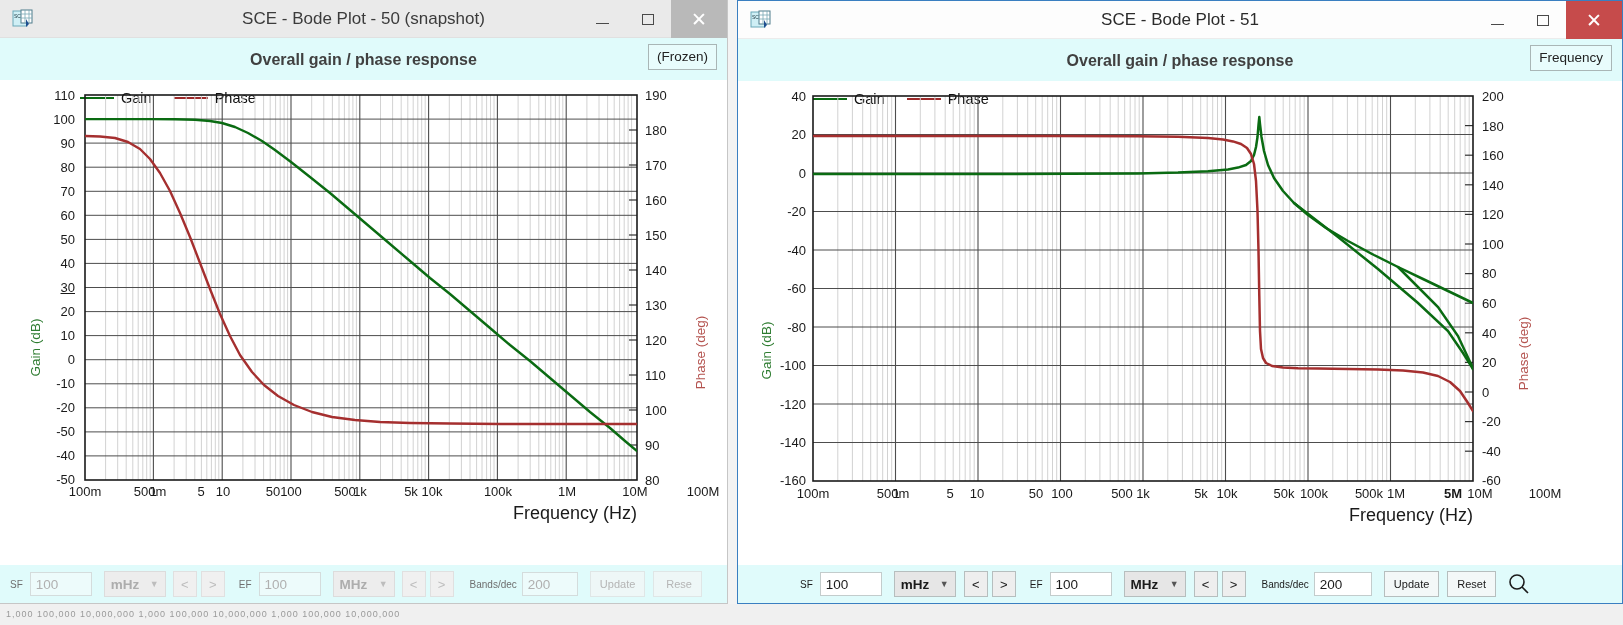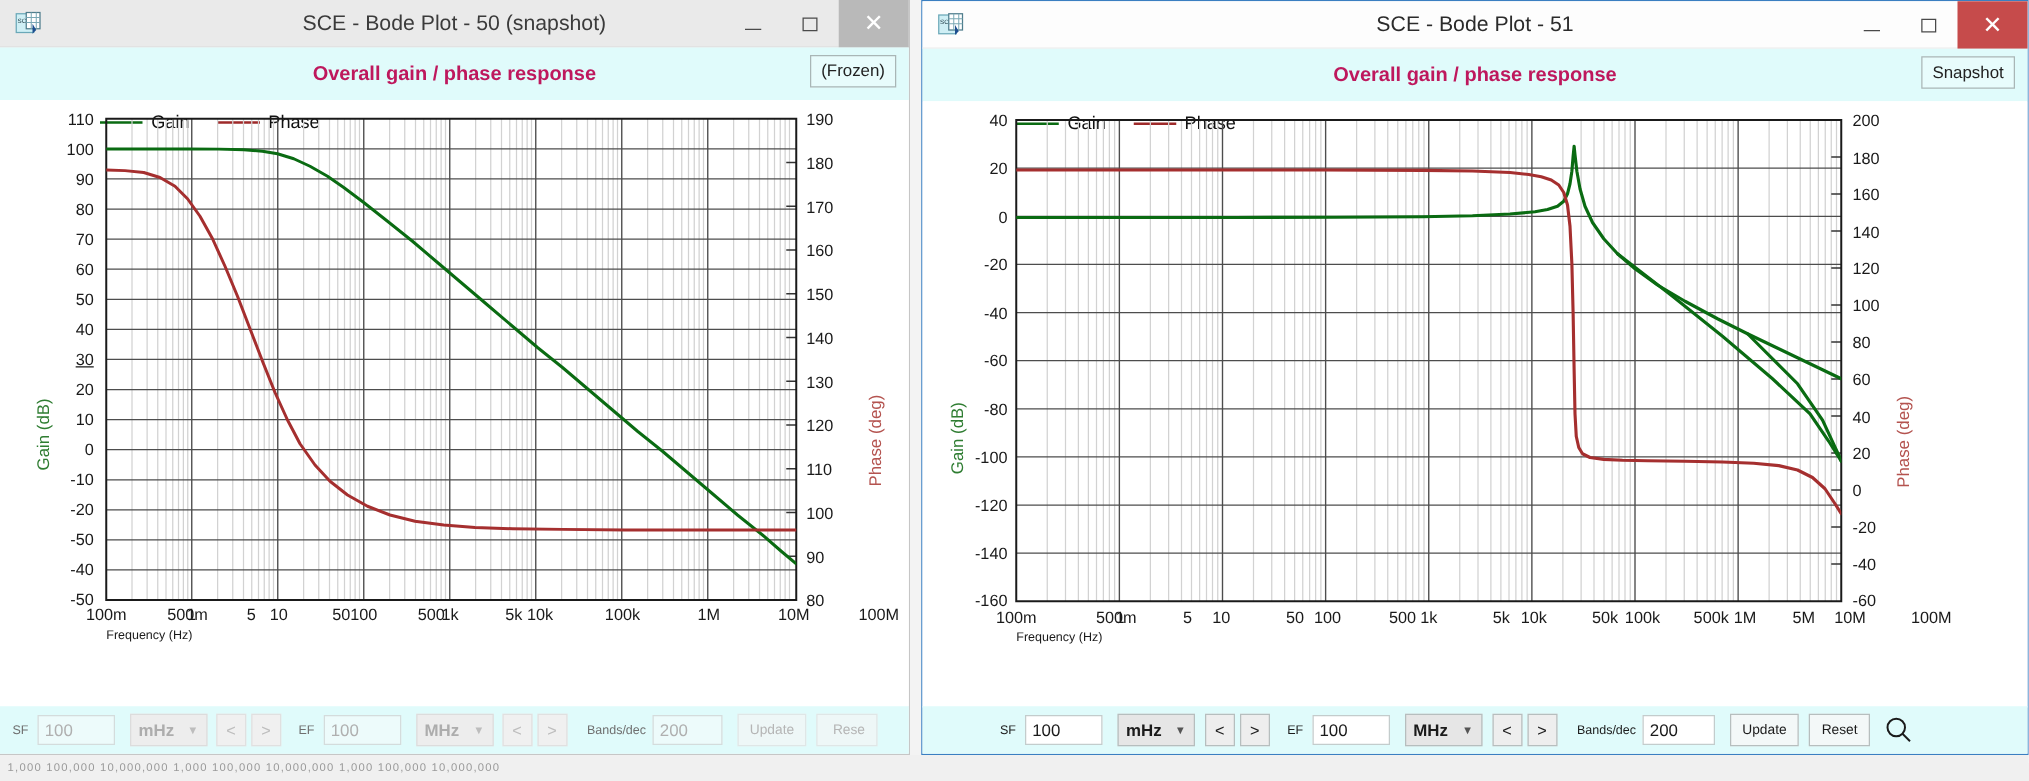--- a/index.html
+++ b/index.html
@@ -22,21 +22,21 @@
   .wbtn{width:46px;display:flex;align-items:center;justify-content:center;font-size:15px;color:#4a4a4a;cursor:default;}
   .wbtn.min span{display:block;width:13px;height:1px;background:#4a4a4a;margin-top:9px;}
   .wbtn.max span{display:block;width:12px;height:11px;border:1.6px solid #4a4a4a;box-sizing:border-box;}
   .wbtn.close-grey{background:#b9b9b9;color:#ffffff;width:56px;font-size:19px;}
   .wbtn.close-red{background:#c64b4b;color:#ffffff;width:56px;font-size:19px;}
 
   
   .plot-header{position:relative;background:#e0fbfb;height:42px;}
   .plot-header.r{background:#e0fbfb;}
   .plot-title{position:absolute;left:0;right:0;top:0;height:42px;line-height:44px;text-align:center;
-              font-size:16px;font-weight:bold;color:#be185d;}
+              font-size:16px;font-weight:bold;color:#404040;}
   .hdr-btn{position:absolute;top:6px;border:1px solid #a9b6b6;background:#e8fcfc;font-size:13.5px;
            color:#222;padding:4px 8px;line-height:16px;}
   .hdr-btn.frozen{right:10px;}
   .hdr-btn.snap{right:10px;}
 
   
   .chart-body{position:relative;background:#ffffff;}
   .legend{position:absolute;display:flex;gap:22px;align-items:center;font-size:14.5px;color:#111;}
   .lg-item{display:flex;align-items:center;gap:7px;}
   .lg-line{display:block;width:34px;height:2.4px;}
@@ -44,21 +44,21 @@
   .lg-phase{background:#9e2a2a;}
 
   .ax-label{position:absolute;font-size:13.5px;white-space:nowrap;
             transform-origin:center center;}
   .ax-gain{color:#2f7d32;}
   .ax-phase{color:#b4534f;}
   .rot{transform:rotate(-90deg);}
   .ticklab{position:absolute;font-size:13px;color:#1a1a1a;white-space:nowrap;}
   .ticklab.ry{text-align:left;}
   .ticklab.ly{text-align:right;}
-  .xaxis-title{position:absolute;font-size:10px;color:#1a1a1a;text-align:left;}
+  .xaxis-title{position:absolute;font-size:18px;color:#1a1a1a;text-align:right;}
 
   .plotsvg{position:absolute;}
 
   
   .ctrlbar{position:absolute;left:0;right:0;bottom:0;height:38px;background:#e0fbfb;
            display:flex;align-items:center;box-sizing:border-box;}
   .cl{font-size:10px;color:#1b1b1b;margin-left:10px;}
   .cl.dis{color:#6f6f6f;}
   .txtin{border:1px solid #c3cccc;background:#ffffff;height:24px;box-sizing:border-box;
          font-size:13.5px;padding:0 5px;color:#1b1b1b;font-family:"Liberation Sans",sans-serif;}
@@ -364,21 +364,21 @@
           </div>
         <div class="wbtn max">
             <span></span>
           </div>
         <div class="wbtn close-red">✕</div>
       </div>
     </div>
 
     <div class="plot-header r">
       <div class="plot-title">Overall gain / phase response</div>
-      <div class="hdr-btn snap">Snapshot</div>
+      <div class="hdr-btn snap">Frequency</div>
     </div>
 
     <div class="chart-body" style="height:485px;">
       <div class="legend" style="left:75px;top:10px;">
         <div class="lg-item">
           <span class="lg-line lg-gain"></span>
           <span>Gain</span>
         </div>
         <div class="lg-item">
           <span class="lg-line lg-phase"></span>
@@ -564,21 +564,21 @@
       <div class="ticklab" style="left:287px;top:405px;width:22px;text-align:center;">50</div>
       <div class="ticklab" style="left:310px;top:405px;width:28px;text-align:center;">100</div>
       <div class="ticklab" style="left:370px;top:405px;width:28px;text-align:center;">500</div>
       <div class="ticklab" style="left:394px;top:405px;width:22px;text-align:center;">1k</div>
       <div class="ticklab" style="left:452px;top:405px;width:22px;text-align:center;">5k</div>
       <div class="ticklab" style="left:474px;top:405px;width:30px;text-align:center;">10k</div>
       <div class="ticklab" style="left:531px;top:405px;width:30px;text-align:center;">50k</div>
       <div class="ticklab" style="left:557px;top:405px;width:38px;text-align:center;">100k</div>
       <div class="ticklab" style="left:612px;top:405px;width:38px;text-align:center;">500k</div>
       <div class="ticklab" style="left:644px;top:405px;width:28px;text-align:center;">1M</div>
-      <div class="ticklab" style="left:696px;top:405px;width:28px;text-align:left;">5M</div>
+      <div class="ticklab" style="left:696px;top:405px;width:28px;text-align:right;font-weight:bold;">5M</div>
       <div class="ticklab" style="left:723px;top:405px;width:38px;text-align:center;">10M</div>
       <div class="ticklab" style="left:786px;top:405px;width:42px;text-align:center;">100M</div>
     </div>
 
     <div class="ctrlbar">
       <span class="cl" style="margin-left:62px;">SF</span>
       <input class="txtin" style="width: 62px; margin-left: 7px;" value="100">
       <div class="sel" style="width:62px;margin-left:12px;">
         <span>mHz</span>
         <span class="cv">▼</span>

